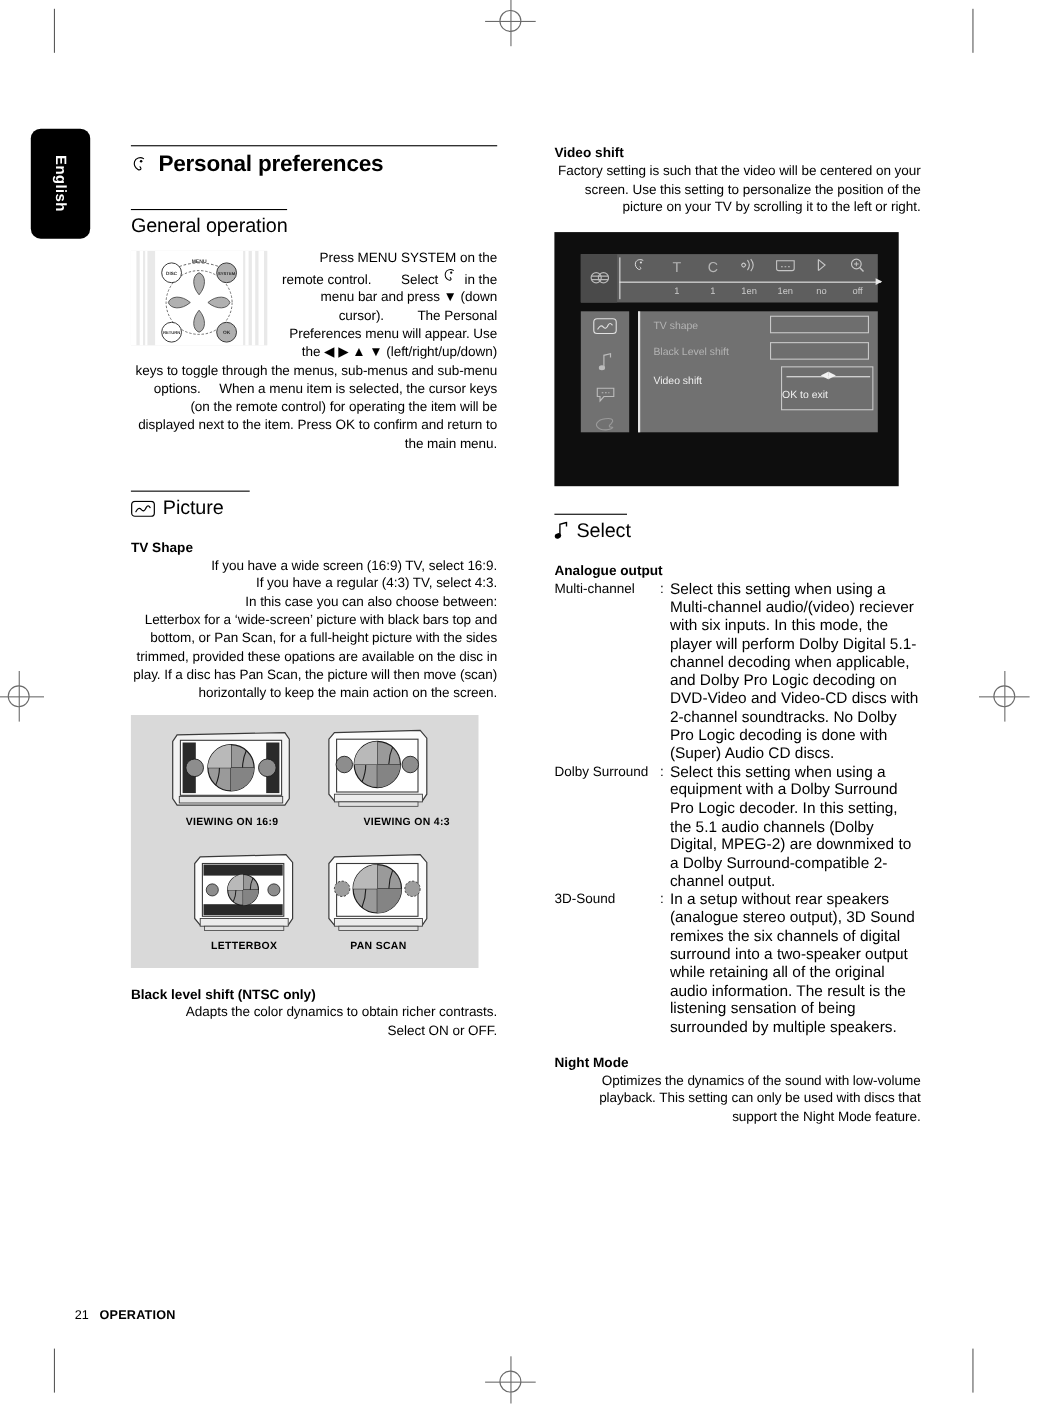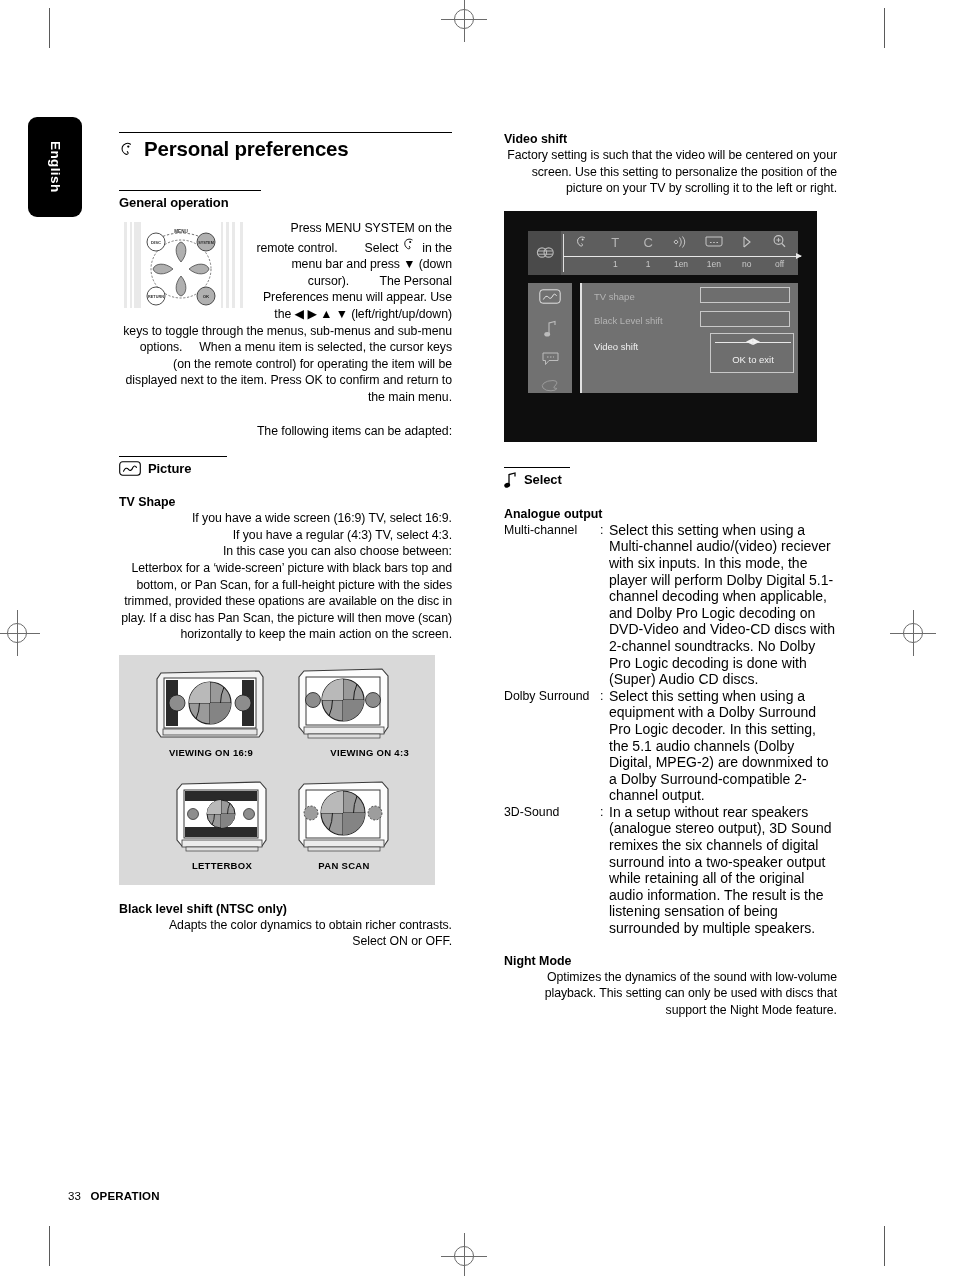--- a/index.html
+++ b/index.html
@@ -50,21 +50,21 @@
   .rule-title { border-top:1.6px solid #000; width:333px; margin:0 0 4px 0; }
   .rule-sub   { border-top:1.2px solid #000; width:108px; margin:0 0 4px 0; }
   .rule-sub-w { border-top:1.2px solid #000; width:142px; margin:0 0 4px 0; }
   .rule-sound { border-top:1.2px solid #000; width:66px; margin:0 0 4px 0; }
 
   h1.title {
     font-size:20.5px; font-weight:bold; margin:1px 0 20px 0;
     letter-spacing:-0.2px; display:flex; align-items:center; gap:8px;
   }
   h2.sec {
-    font-size:13px; font-weight:bold; margin:0 0 10px 0; letter-spacing:-0.1px;
+    font-size:18px; font-weight:normal; margin:0 0 10px 0; letter-spacing:-0.1px;
   }
   h2.sec-ico { display:flex; align-items:center; gap:7px; }
   p, .body {
     font-size:12.3px; line-height:16.6px; margin:0 0 0 0;
     text-align:right; letter-spacing:-0.05px;
   }
   .para { margin-bottom:13px; }
   .bold { font-weight:normal; }
   .h3 { font-size:12.4px; font-weight:bold; margin:0 0 1px 0; }
   .indent { text-indent:26px; }
@@ -240,21 +240,20 @@
             <circle cx="9.3" cy="5.6" r="1.15" fill="#000"></circle>
           </svg></span><span> in the menu bar and press ▼ (down cursor).</span>
       <span>&nbsp;&nbsp;&nbsp;&nbsp;&nbsp;&nbsp;&nbsp;&nbsp;</span><span>The Personal Preferences menu will appear.</span>
       <span>Use the ◀ ▶ ▲ ▼ (left/right/up/down) keys to toggle through the menus, sub-menus and sub-menu options.</span>
       <span>&nbsp;&nbsp;&nbsp;&nbsp;</span><span>When a menu item is selected, the cursor keys (on the remote control) for operating the item will be displayed next to the item.</span>
       <span>Press </span><span class="bold">OK</span><span> to confirm and return to the main menu.</span>
     </p>
   </div>
 
   <div class="gap-md"></div>
-  <p class="body bold">The following items can be adapted:</p>
 
   <div class="gap-md"></div>
   <div class="rule-sub"></div>
   <h2 class="sec sec-ico">
     <span class="ico-picture">
       <svg width="22" height="15" viewBox="0 0 22 15">
         <rect x="0.7" y="0.7" width="20.6" height="13.6" rx="3" fill="none" stroke="#000" stroke-width="1.1"></rect>
         <path d="M4.5 10.2 Q7 5.4 9.5 8.3 Q12 11.2 14 6.2 Q15.6 3.6 17.5 6.4" fill="none" stroke="#000" stroke-width="1.1" stroke-linecap="round"></path>
       </svg>
     </span>
@@ -443,21 +442,21 @@
       <div class="osd-row" style="top:8px; color:#b4b4b4;">TV shape</div>
       <div class="osd-field" style="left:118px; top:4px; width:90px; height:16px;"></div>
 
       <div class="osd-row" style="top:32px; color:#b4b4b4;">Black Level shift</div>
       <div class="osd-field" style="left:118px; top:28px; width:90px; height:16px;"></div>
 
       <div class="osd-row" style="top:58px; color:#f0f0f0;">Video shift</div>
       <div class="osd-field" style="left:128px; top:50px; width:84px; height:40px; background:#6e6e6e;">
         <div style="position:absolute; left:4px; top:8px; width:76px; height:1.6px; background:#e8e8e8;"></div>
         <div style="position:absolute; left:0; top:2px; width:84px; text-align:center; font-size:9px; color:#f2f2f2;">◀▶</div>
-        <div style="position:absolute; left:0; top:20px; width:84px; text-align:center; font-size:9.5px; color:#f2f2f2;">OK to exit</div>
+        <div style="position:absolute; left:0; top:20px; width:84px; text-align:left; font-size:9.5px; color:#f2f2f2;">OK to exit</div>
       </div>
     </div>
   </div>
 
   <div class="gap-lg"></div>
   <div class="rule-sound"></div>
   <h2 class="sec sec-ico">
     <span class="ico-note">
       <svg width="13" height="16" viewBox="0 0 13 16">
         <path d="M5 13 V2.6 L11 1 V4.6" fill="none" stroke="#000" stroke-width="1.25"></path>
@@ -488,16 +487,16 @@
     </div>
   </div>
 
   <div class="gap-md"></div>
   <div class="h3">Night Mode</div>
   <p class="body">Optimizes the dynamics of the sound with low-volume playback. This setting can only be used with discs that support the Night Mode feature.</p>
 
 </div>
 
 <div class="footer">
-  <span class="num">33</span>
+  <span class="num">21</span>
   <span>&nbsp;</span>
   <span class="lbl">OPERATION</span>
 </div>
 
 </body></html>

